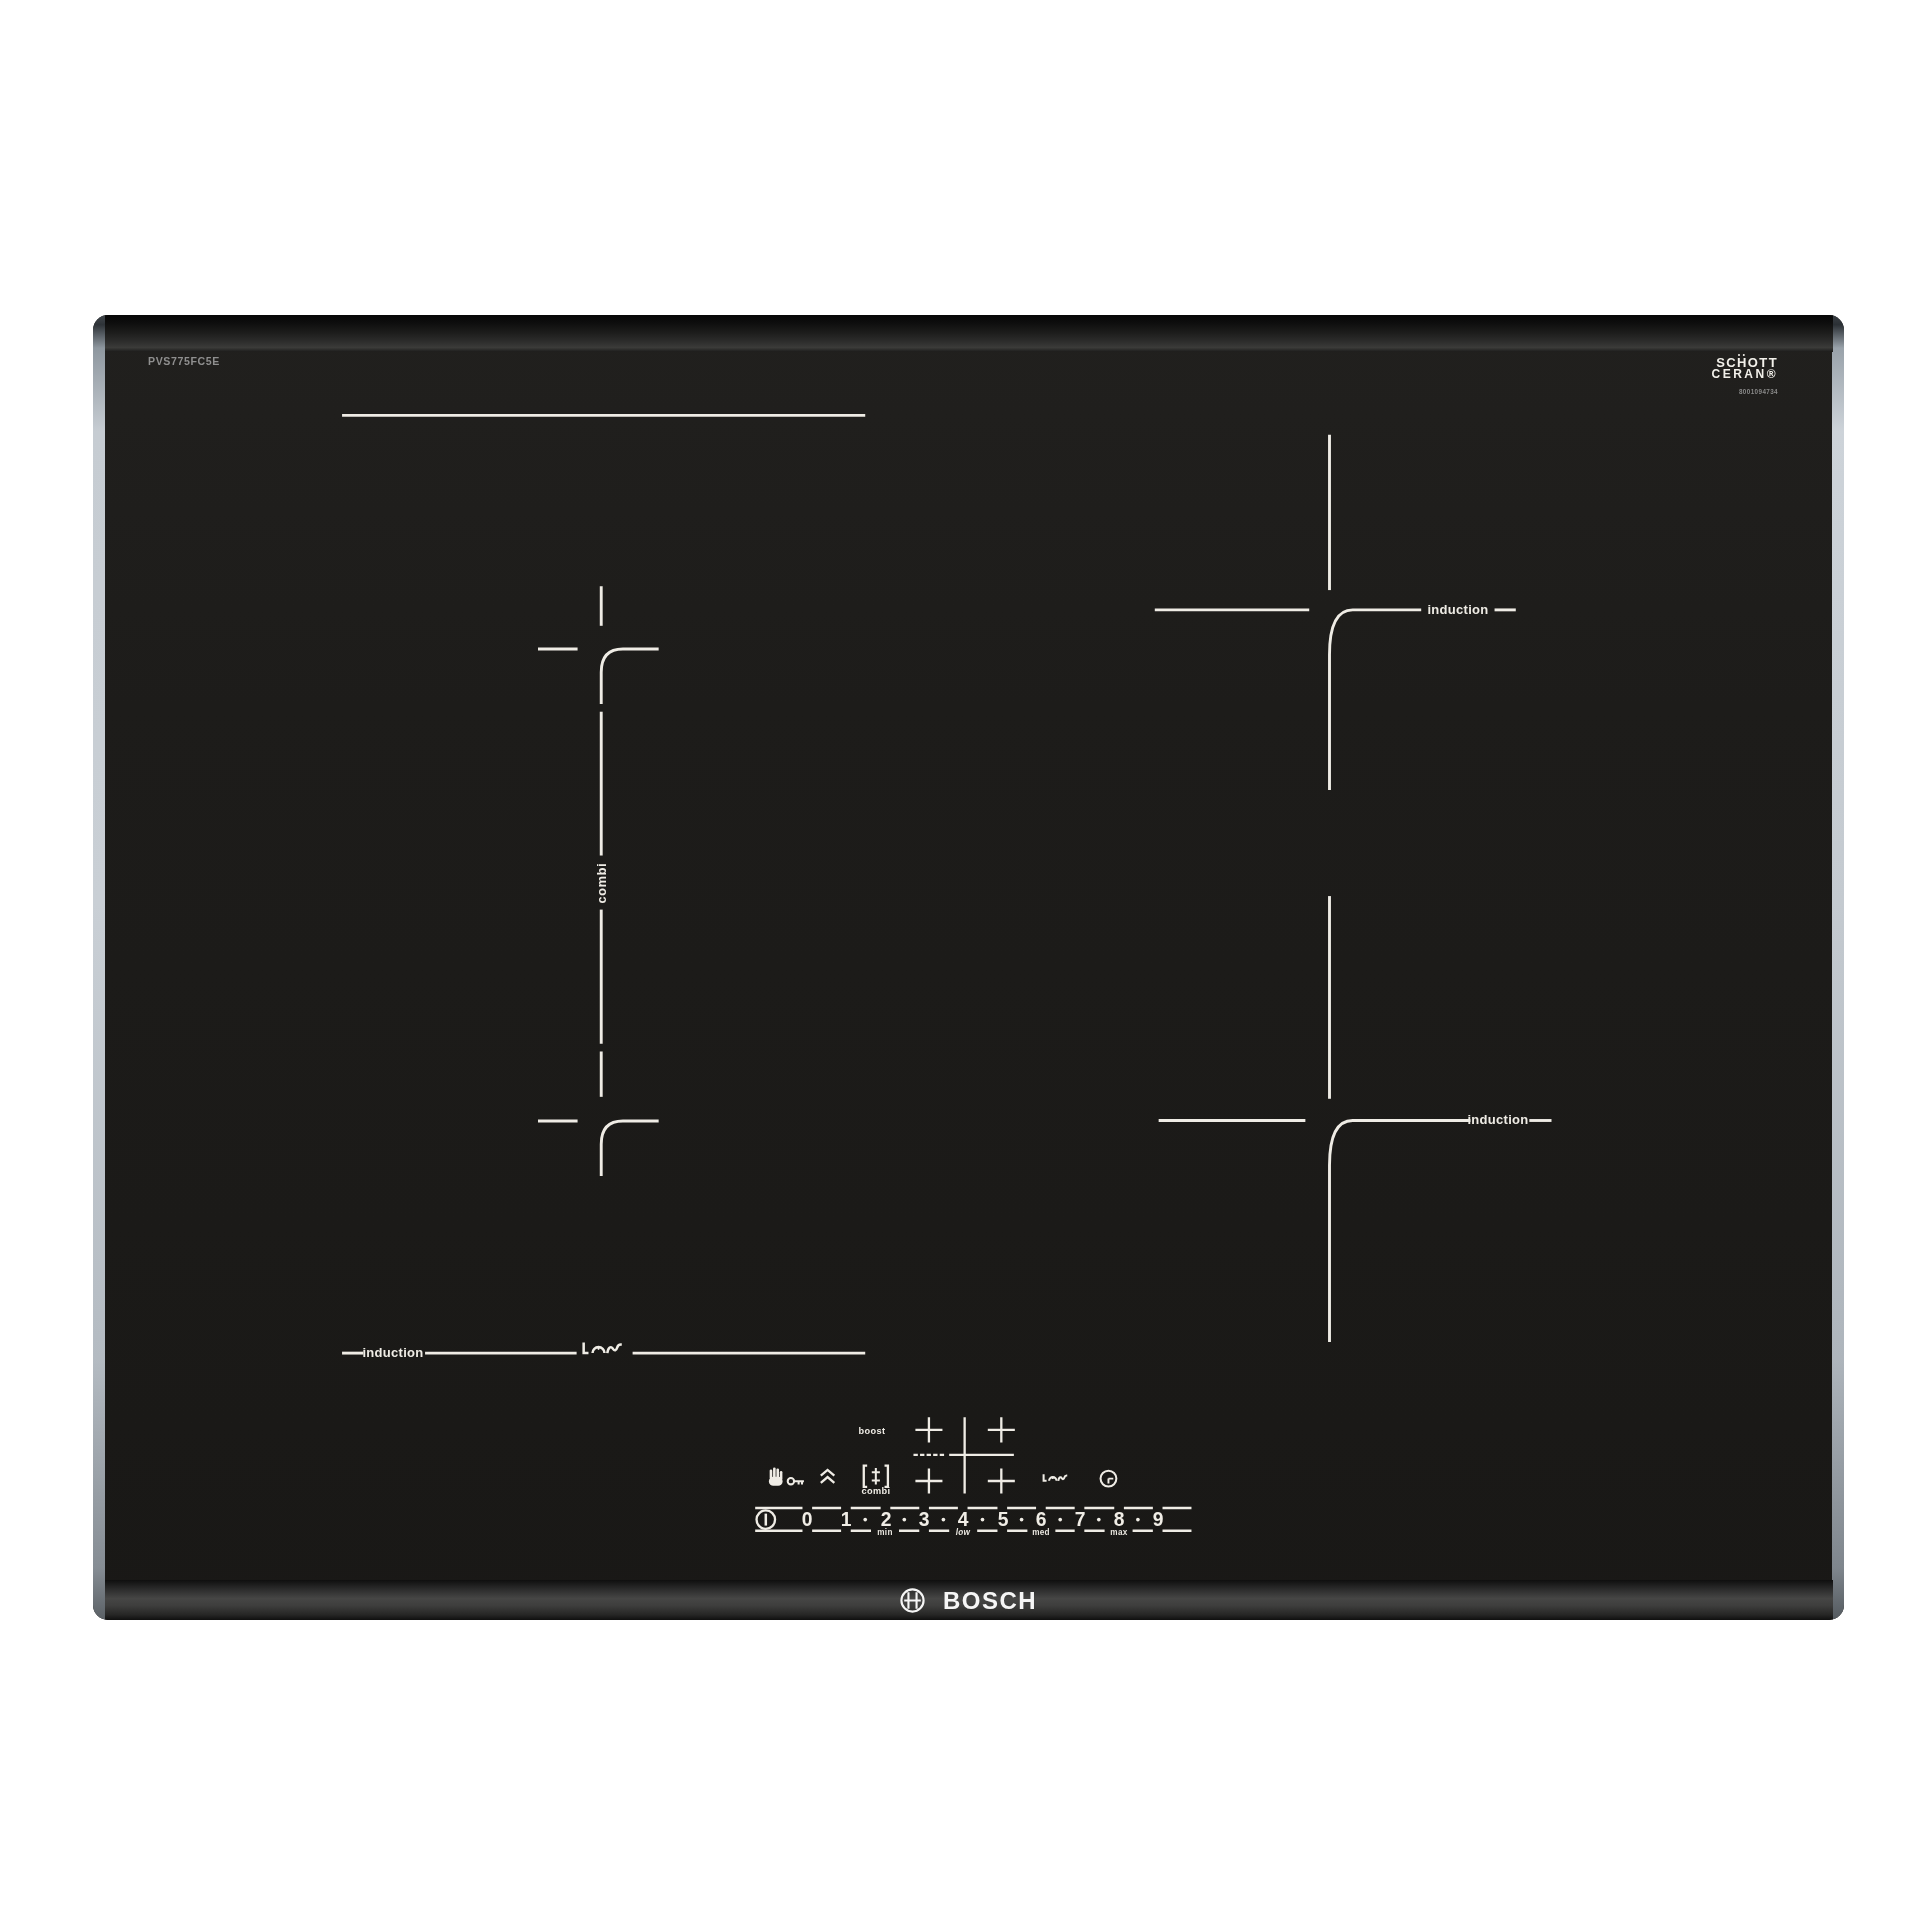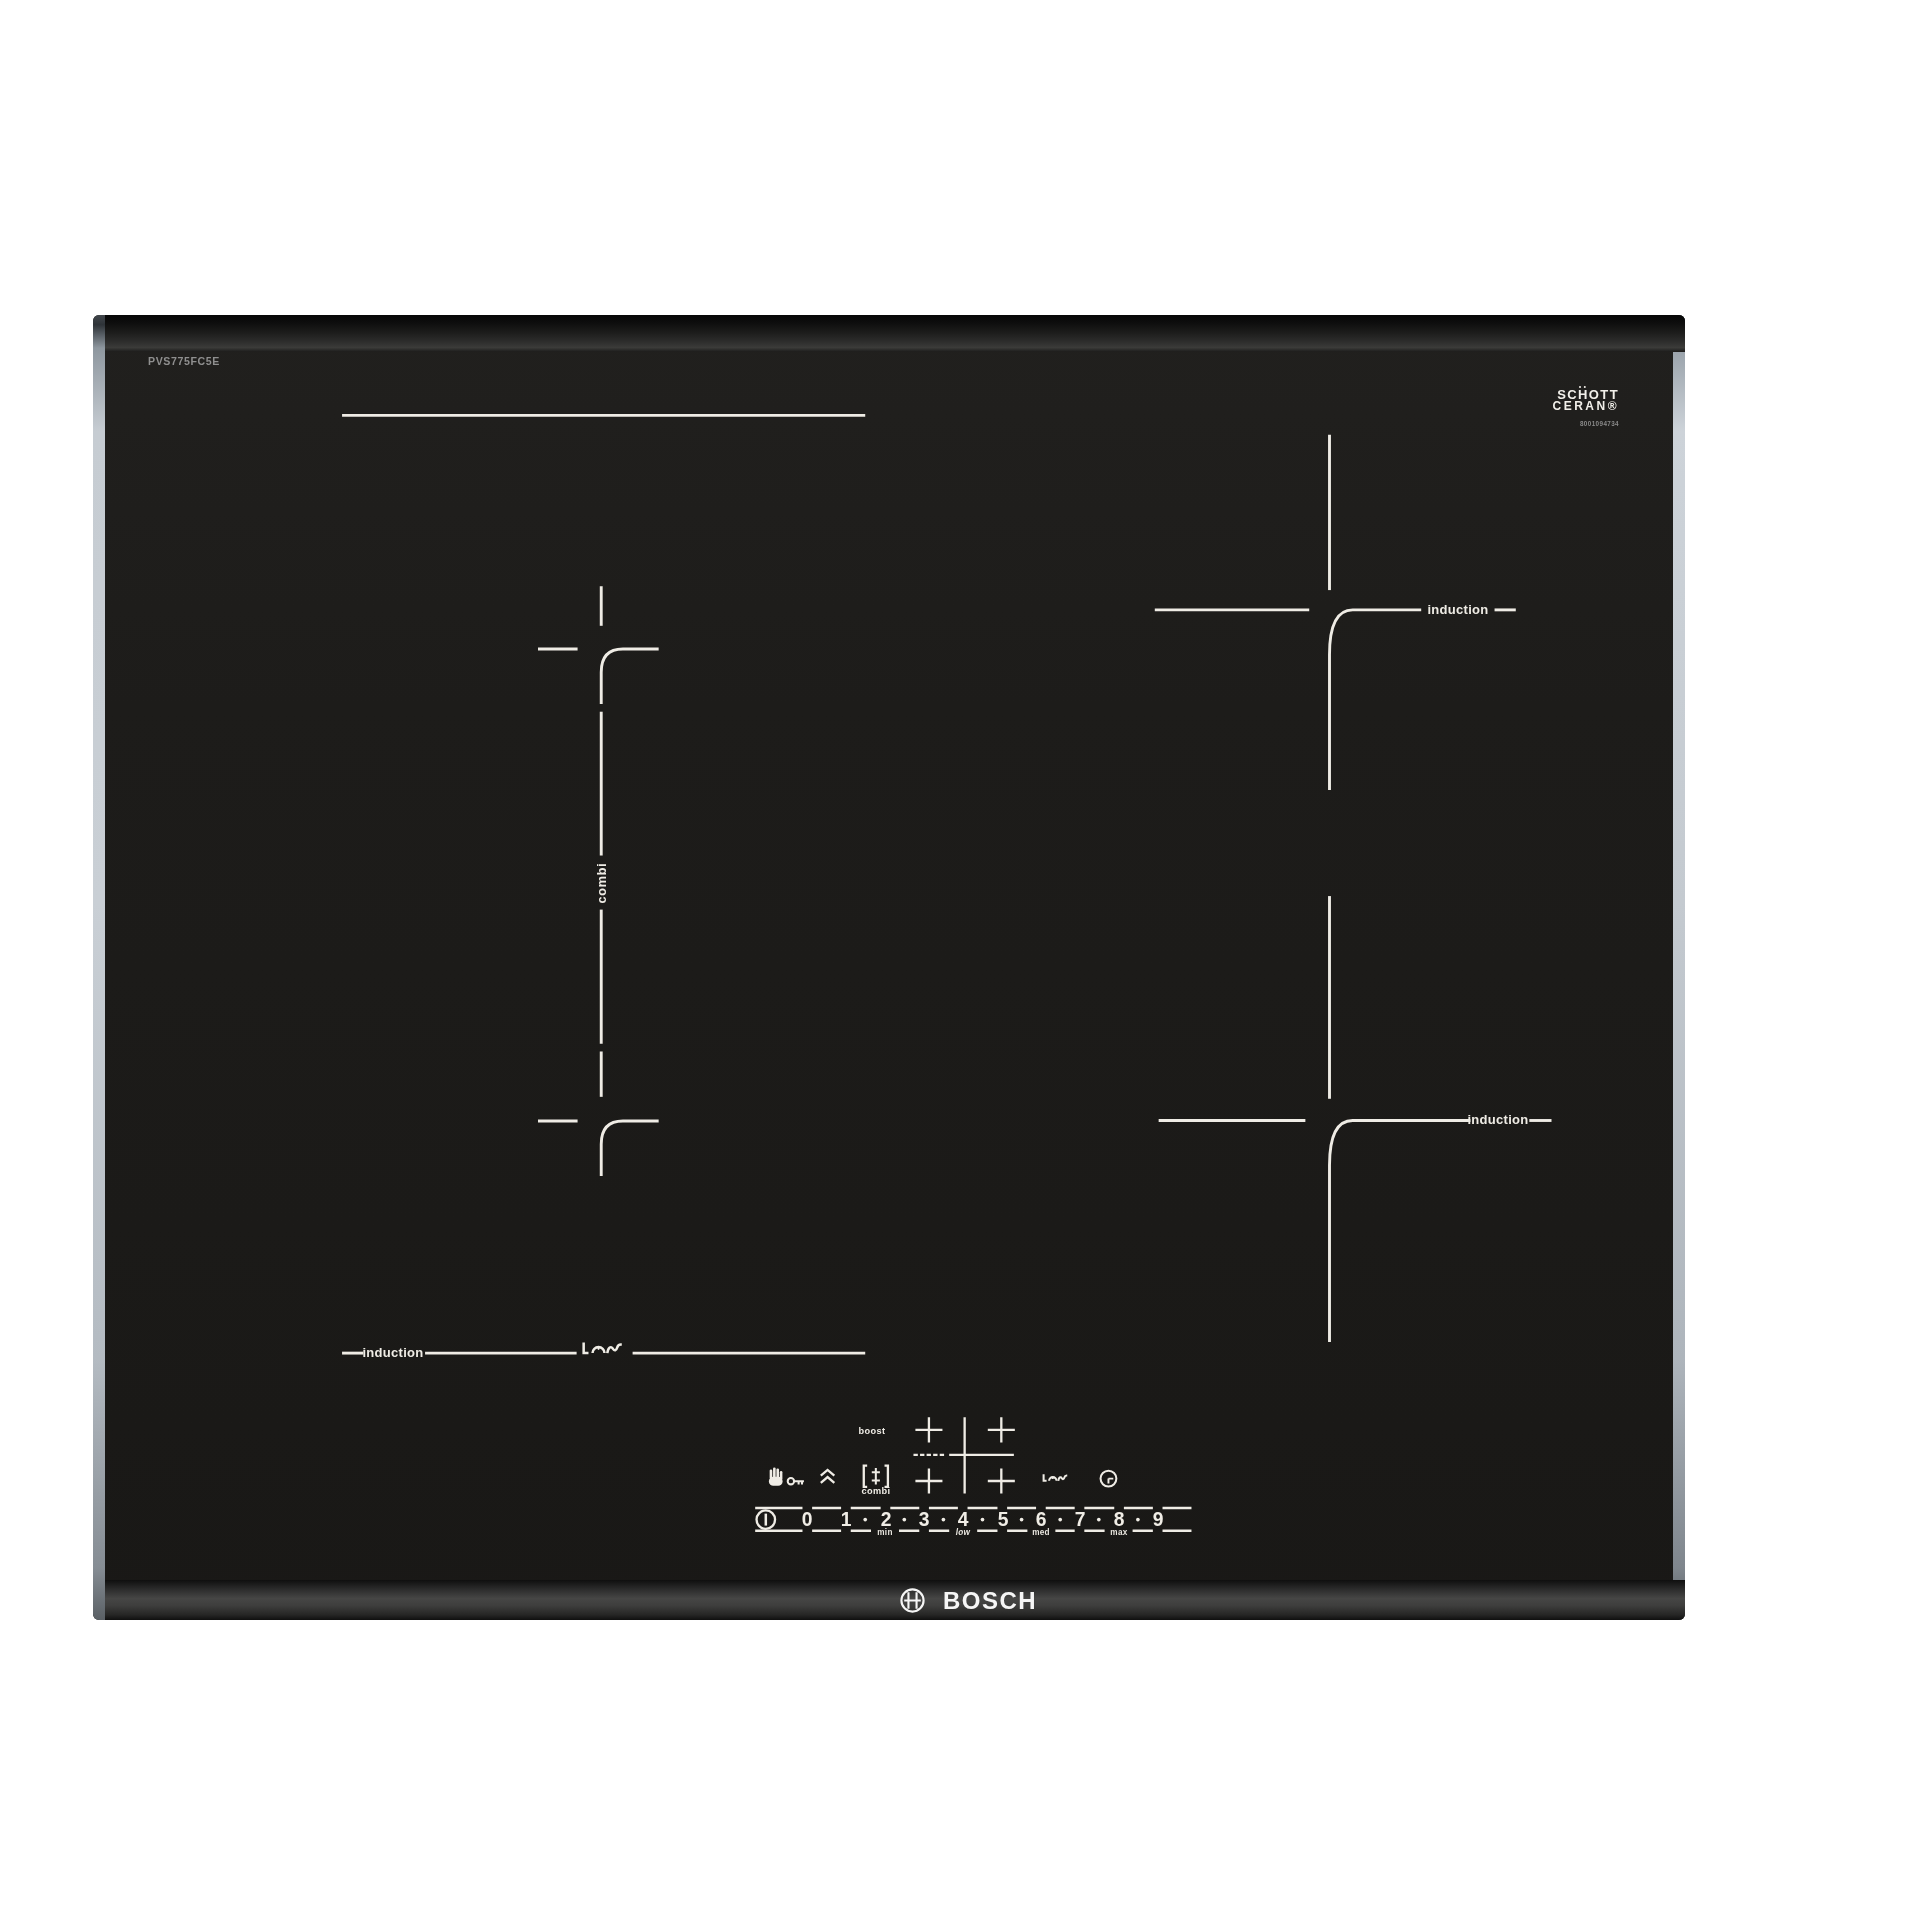--- a/index.html
+++ b/index.html
@@ -1,31 +1,31 @@
 <!DOCTYPE html>
 <html><head>
 <meta charset="utf-8">
 <style>
   html,body{margin:0;padding:0;background:#ffffff;}
   #stage{position:relative;width:1931px;height:1931px;background:#ffffff;overflow:hidden;
          font-family:"Liberation Sans",sans-serif;}
-  .hob{position:absolute;left:93px;top:315px;width:1592px;height:1305px;border-radius:6px;
+  .hob{position:absolute;left:93px;top:315px;width:1751px;height:1305px;border-radius:15px;
        overflow:hidden;background:linear-gradient(180deg,#21201e 0%,#1d1c1a 30%,#1b1a18 70%,#191816 100%);}
   .edge-strip{position:absolute;top:0;width:11.6px;height:1305px;
        background:linear-gradient(180deg,#41464b 0px,#2e3338 9.7px,#8e979f 33px,#c6ccd2 116px,#c9cfd5 45%,#b4bbc2 80%,#868d94 96%,#5a6065 100%);}
   .edge-strip.left{left:0;}
   .edge-strip.right{right:0;background:linear-gradient(180deg,#3a3f44 0px,#2b3035 9.7px,#99a2aa 33px,#cdd3d9 116px,#c4cad0 45%,#aeb5bc 80%,#7f868d 96%,#545a5f 100%);}
   .top-band{position:absolute;left:11.6px;top:0;width:1728px;height:37px;
        background:linear-gradient(180deg,#060606 0%,#0e0e0e 22%,#1d1d1c 48%,#2d2d2c 72%,#3b3b39 88%,#232322 97%,#1d1c1a 100%);}
   .bottom-bevel{position:absolute;left:11.6px;top:1265px;width:1728px;height:41px;
        background:linear-gradient(180deg,#0f0f0f 0%,#2b2b2b 22%,#464645 45%,#3e3e3d 62%,#262625 85%,#0b0b0b 100%);}
   .markings{position:absolute;left:0;top:0;}
   .txt{position:absolute;color:#efece5;white-space:nowrap;}
   .model{left:55px;top:40px;font-size:10.6px;font-weight:bold;letter-spacing:0.6px;color:#8f8f8f;}
-  .schott{position:absolute;right:66px;top:42px;text-align:right;color:#f2f0ea;line-height:11.6px;margin-top:32px;}
+  .schott{position:absolute;right:66px;top:42px;text-align:right;color:#f2f0ea;line-height:11.6px;}
   .schott .l1{position:relative;font-size:13px;font-weight:bold;letter-spacing:1.4px;}
   .schott .o-dots{position:absolute;left:27px;top:-2.9px;width:1.9px;height:1.9px;border-radius:50%;
        background:#f2f0ea;box-shadow:4.8px 0 0 #f2f0ea;}
   .schott .l2{font-size:12px;font-weight:bold;letter-spacing:2.5px;}
   .schott .serial{margin-top:5.8px;font-size:6.3px;font-weight:bold;color:#8a8a8a;letter-spacing:0.4px;}
   .zone-label{font-size:13px;font-weight:600;letter-spacing:0.3px;transform:translate(-50%,-50%);}
   .combi-vert{transform:translate(-50%,-50%) rotate(-90deg);font-size:12.6px;font-weight:bold;letter-spacing:0.8px;}
   .ctl-label{font-size:9.2px;font-weight:bold;letter-spacing:0.4px;transform:translate(-50%,-50%);}
   .scale-label{font-size:8.2px;font-weight:bold;letter-spacing:0.3px;transform:translate(-50%,-50%);color:#e9e6df;}
   .lvl{position:absolute;top:1205px;transform:translate(-50%,-50%);font-size:19.3px;font-weight:bold;color:#f0ede6;}

